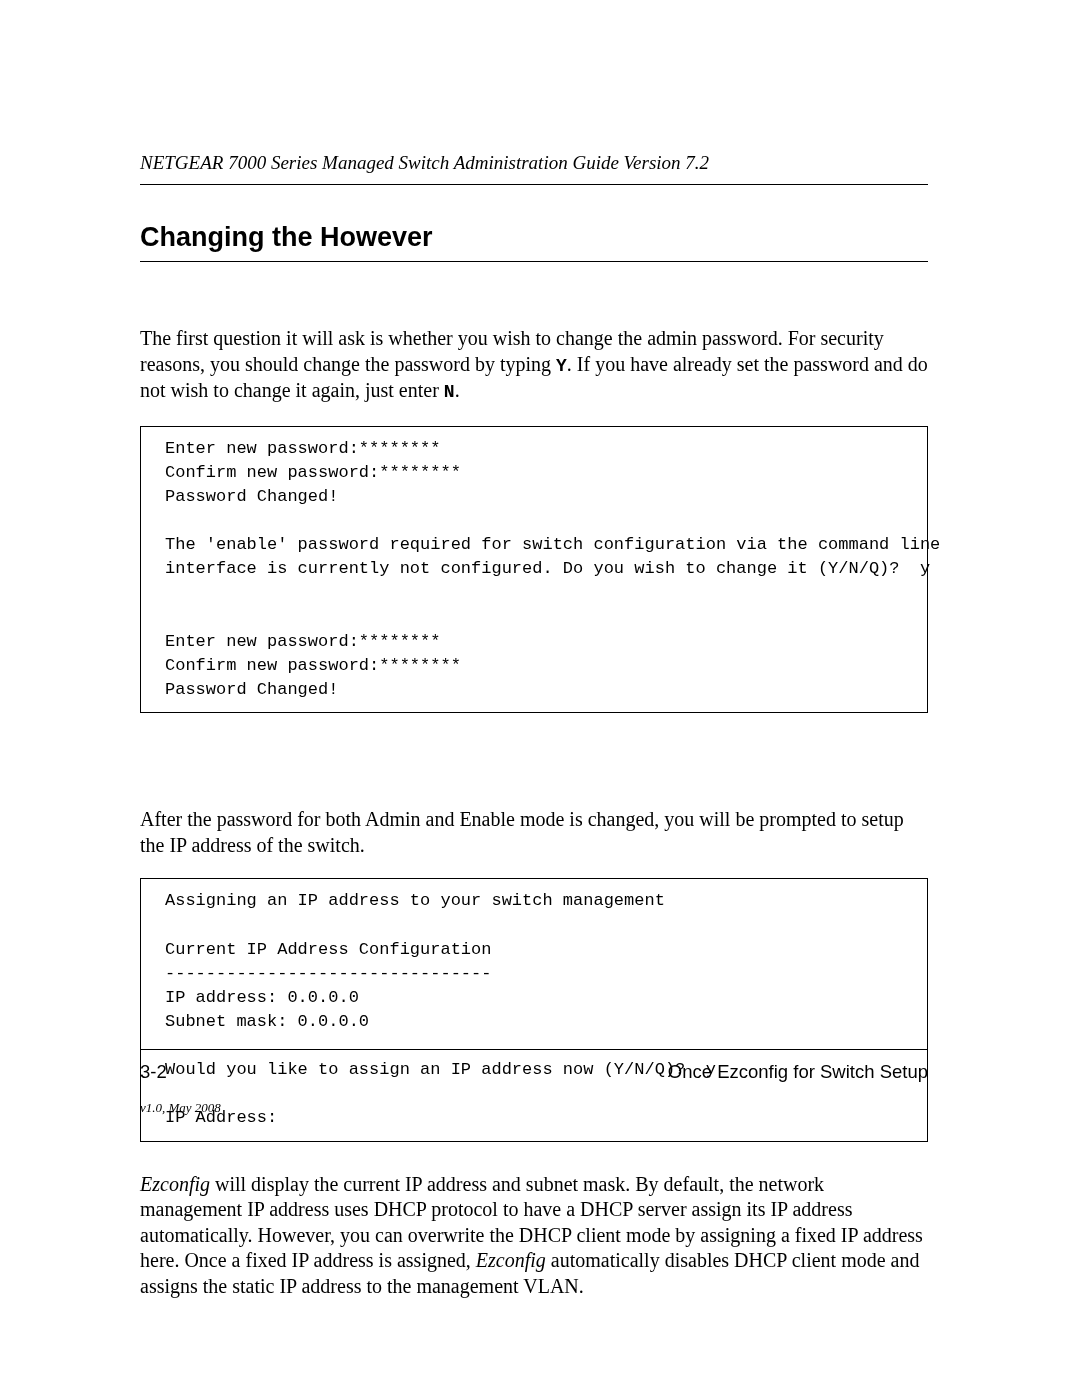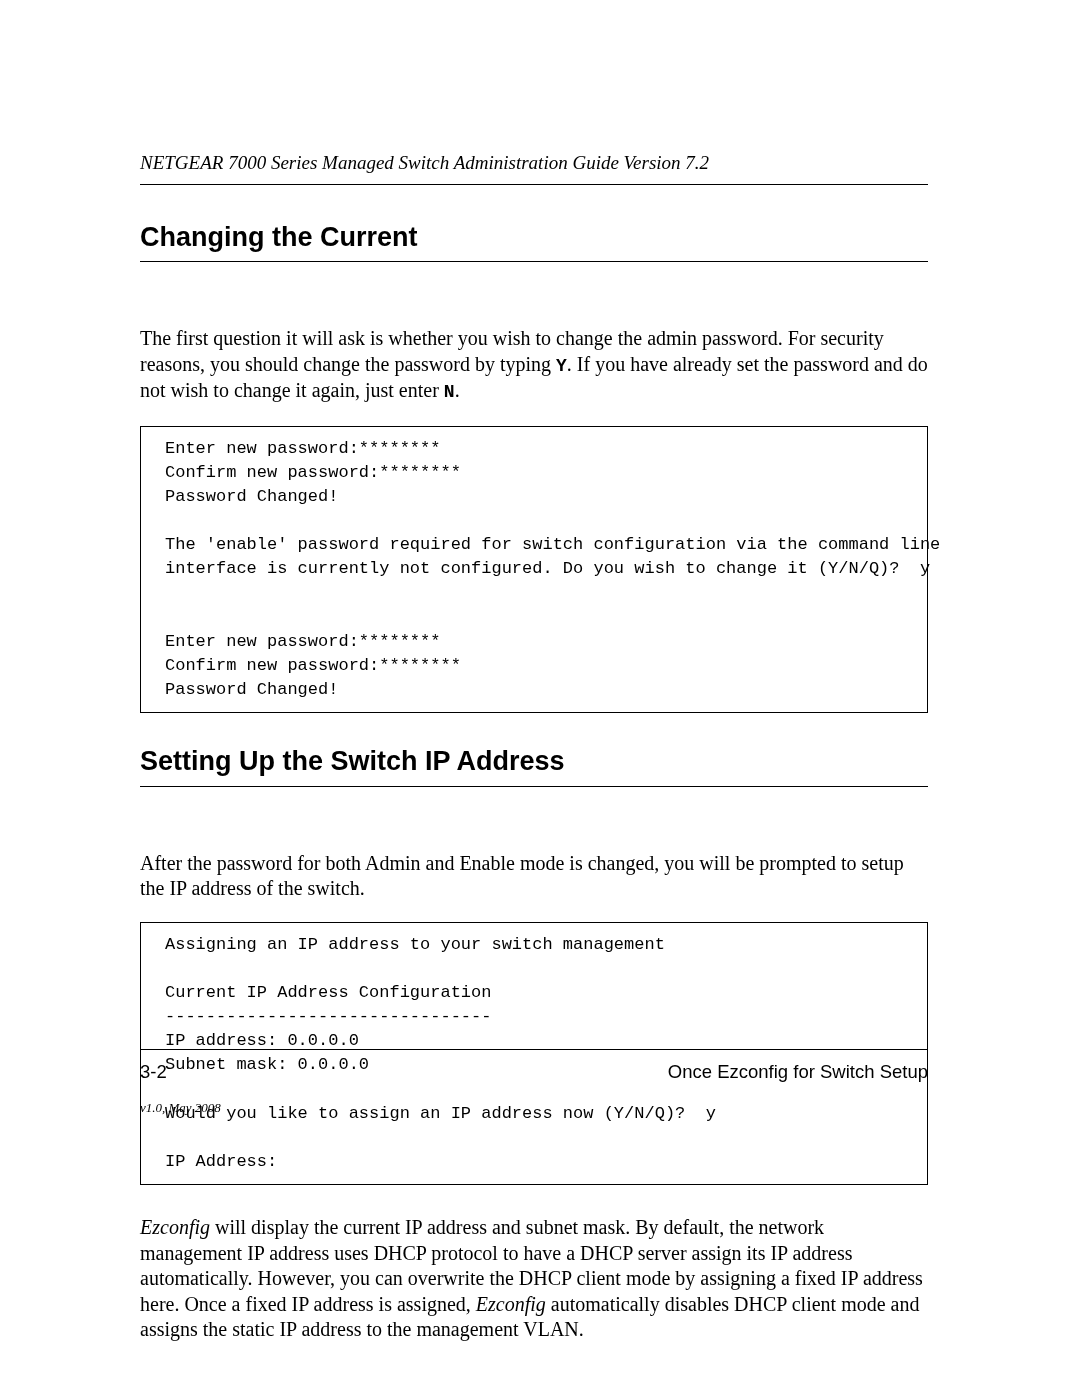--- a/index.html
+++ b/index.html
@@ -79,41 +79,40 @@
     font-size: 13px;
   }
 </style>
 </head>
 <body>
 
 <div class="page">
 
   <div class="running-header">NETGEAR 7000 Series Managed Switch Administration Guide Version 7.2</div>
 
-  <h2 class="section-title">Changing the Current</h2>
+  <h2 class="section-title">Changing the However</h2>
 
   <div class="section-gap-lg"></div>
 
   <p class="body-text">
     <span>The first question it will ask is whether you wish to change the admin password. For security reasons, you should change the password by typing </span><span class="mono-inline">Y</span><span>. If you have already set the password and do not wish to change it again, just enter </span><span class="mono-inline">N</span><span>.</span>
   </p>
 
   <div class="code-box">Enter new password:********
 Confirm new password:********
 Password Changed!
 
 The 'enable' password required for switch configuration via the command line 
 interface is currently not configured. Do you wish to change it (Y/N/Q)?  y
 
 
 Enter new password:********
 Confirm new password:********
 Password Changed!</div>
 
-  <h2 class="section-title">Setting Up the Switch IP Address</h2>
 
   <div class="section-gap-lg"></div>
 
   <p class="body-text">After the password for both Admin and Enable mode is changed, you will be prompted to setup the IP address of the switch.</p>
 
   <div class="code-box" style="margin-top:18px;">Assigning an IP address to your switch management
 
 Current IP Address Configuration
 --------------------------------
 IP address: 0.0.0.0

